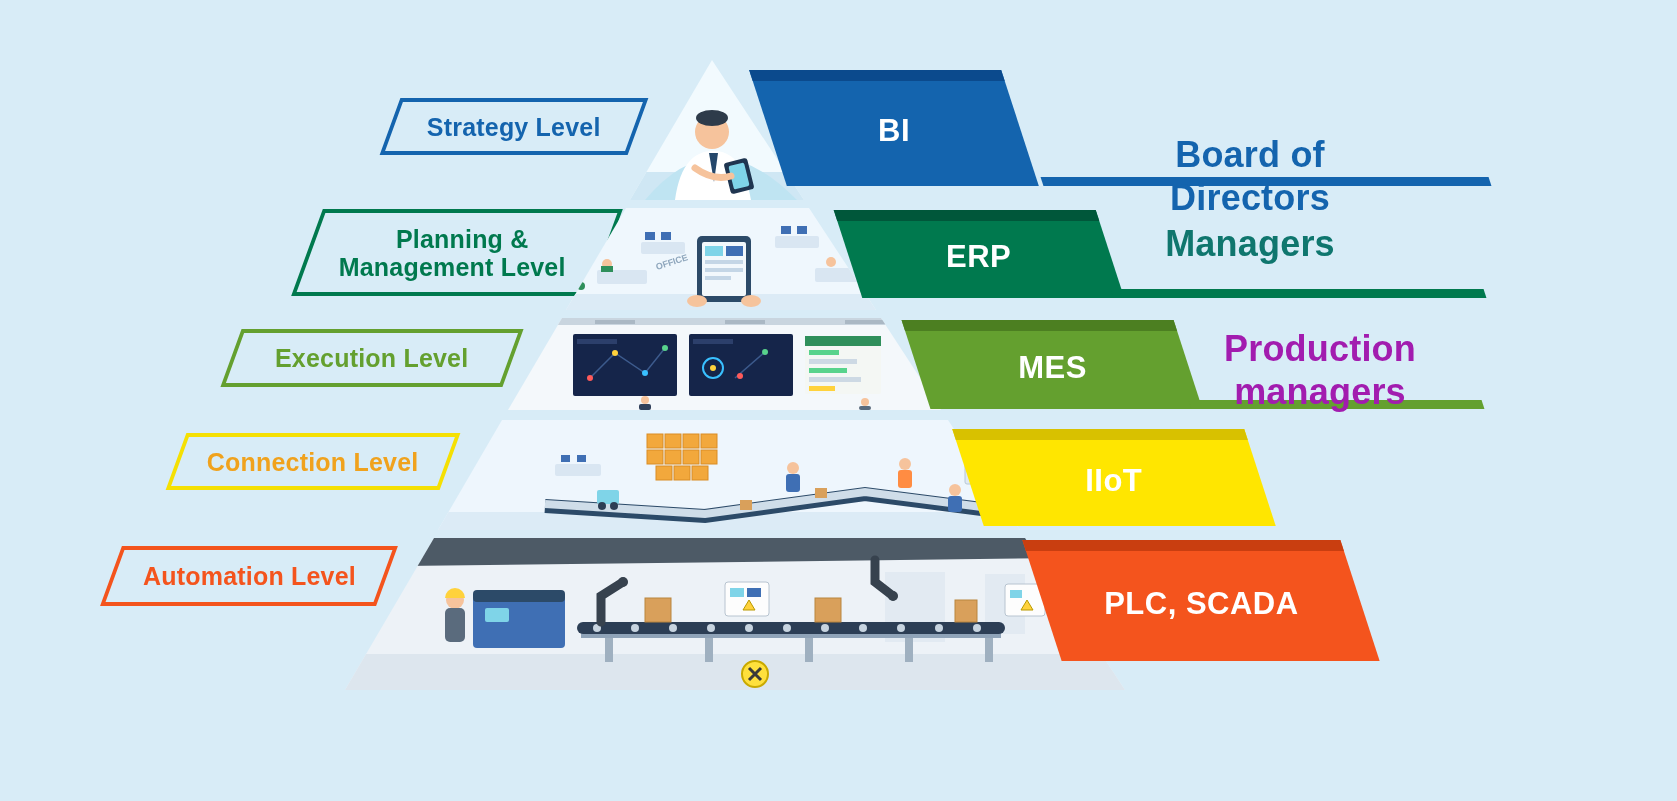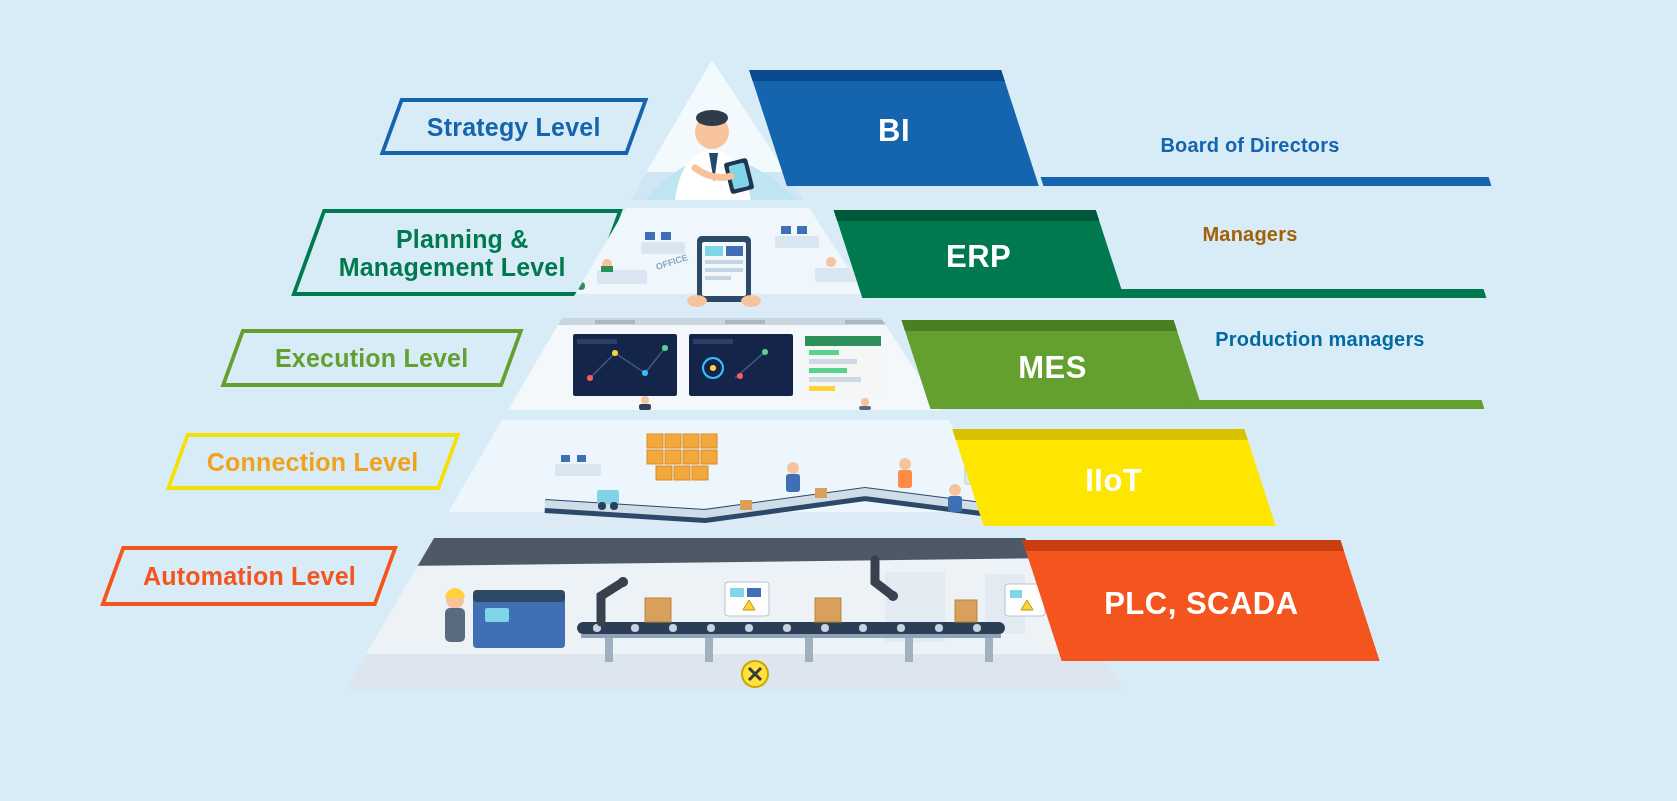--- a/index.html
+++ b/index.html
@@ -38,21 +38,21 @@
   .bar-plc  { left:1042px; top:540px; width:318px; height:121px; font-size:31px; }
 
   .level-line { position:absolute; height:9px; transform:skewX(18deg); }
   .line-bi  { left:1042px; top:177px; width:448px; }
   .line-erp { left:1112px; top:289px; width:373px; }
   .line-mes { left:1190px; top:400px; width:293px; }
 
   
   .audience {
     position:absolute; font-weight:700; text-align:center; line-height:1.2;
-    font-size:20px; letter-spacing:0.2px;
+    font-size:36px; letter-spacing:0.2px;
   }
   .aud-strategy  { left:1095px; top:133px; width:310px; }
   .aud-planning  { left:1115px; top:222px; width:270px; }
   .aud-execution { left:1170px; top:327px; width:300px; }
   .audience span { display:block; }
 
   
   .pyramid { position:absolute; left:345px; top:60px; width:780px; height:630px; }
   .layer { position:absolute; left:0; width:780px; }
   .layer svg { width:100%; height:100%; display:block; }
@@ -280,20 +280,20 @@
     <span class="bar-label">PLC, SCADA</span>
   </div>
 
   <div class="level-line line-bi" style="background: rgb(20, 100, 174);"></div>
   <div class="level-line line-erp" style="background: rgb(0, 121, 78);"></div>
   <div class="level-line line-mes" style="background: rgb(100, 160, 47);"></div>
 
   <div class="audience aud-strategy" style="color: rgb(20, 100, 174);">
     <span>Board of Directors</span>
   </div>
-  <div class="audience aud-planning" style="color: #a16207;">
+  <div class="audience aud-planning" style="color: #0f766e;">
     <span>Managers</span>
   </div>
-  <div class="audience aud-execution" style="color: #0369a1;">
+  <div class="audience aud-execution" style="color: #a21caf;">
     <span>Production managers</span>
   </div>
 
 </div>
 
 </body></html>

